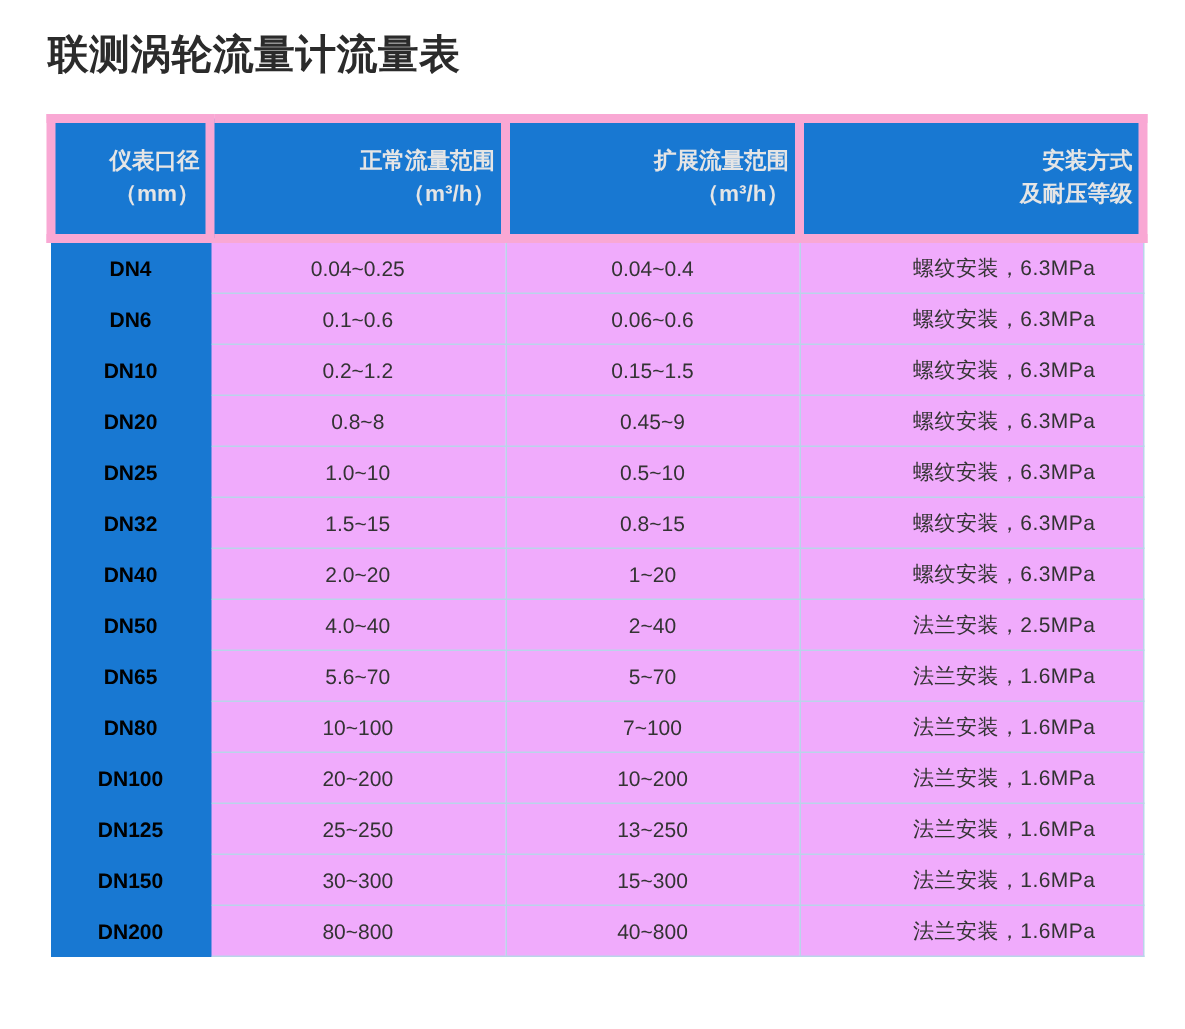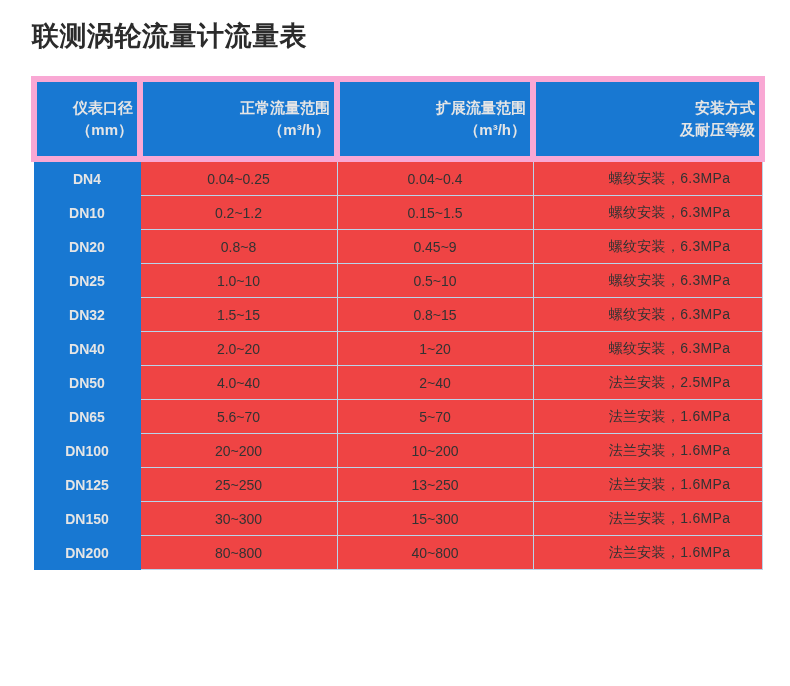--- a/index.html
+++ b/index.html
@@ -60,26 +60,26 @@
   table.spec thead th .l1 { display: block; }
   table.spec thead th .l2 { display: block; }
 
   table.spec tbody td {
     height: 33px;
     border: 1px solid #b9d4ea;
     text-align: center;
     vertical-align: middle;
     font-size: 14px;
     color: #333333;
-    background: #ef4444;
+    background: #f0abfc;
     padding: 0 4px;
   }
   table.spec tbody td.dn {
     background: #1878d2;
-    color: #e5e5e5;
+    color: #000000;
     font-weight: bold;
     border: 1px solid #1878d2;
     font-size: 14px;
   }
   table.spec tbody td.install {
     letter-spacing: 0.3px;
     padding-left: 48px;
   }
 </style>
 </head>
@@ -118,20 +118,26 @@
         </tr>
       </thead>
       <tbody>
         <tr>
           <td class="dn">DN4</td>
           <td>0.04~0.25</td>
           <td>0.04~0.4</td>
           <td class="install">螺纹安装，6.3MPa</td>
         </tr>
         <tr>
+          <td class="dn">DN6</td>
+          <td>0.1~0.6</td>
+          <td>0.06~0.6</td>
+          <td class="install">螺纹安装，6.3MPa</td>
+        </tr>
+        <tr>
           <td class="dn">DN10</td>
           <td>0.2~1.2</td>
           <td>0.15~1.5</td>
           <td class="install">螺纹安装，6.3MPa</td>
         </tr>
         <tr>
           <td class="dn">DN20</td>
           <td>0.8~8</td>
           <td>0.45~9</td>
           <td class="install">螺纹安装，6.3MPa</td>
@@ -160,20 +166,26 @@
           <td>2~40</td>
           <td class="install">法兰安装，2.5MPa</td>
         </tr>
         <tr>
           <td class="dn">DN65</td>
           <td>5.6~70</td>
           <td>5~70</td>
           <td class="install">法兰安装，1.6MPa</td>
         </tr>
         <tr>
+          <td class="dn">DN80</td>
+          <td>10~100</td>
+          <td>7~100</td>
+          <td class="install">法兰安装，1.6MPa</td>
+        </tr>
+        <tr>
           <td class="dn">DN100</td>
           <td>20~200</td>
           <td>10~200</td>
           <td class="install">法兰安装，1.6MPa</td>
         </tr>
         <tr>
           <td class="dn">DN125</td>
           <td>25~250</td>
           <td>13~250</td>
           <td class="install">法兰安装，1.6MPa</td>

